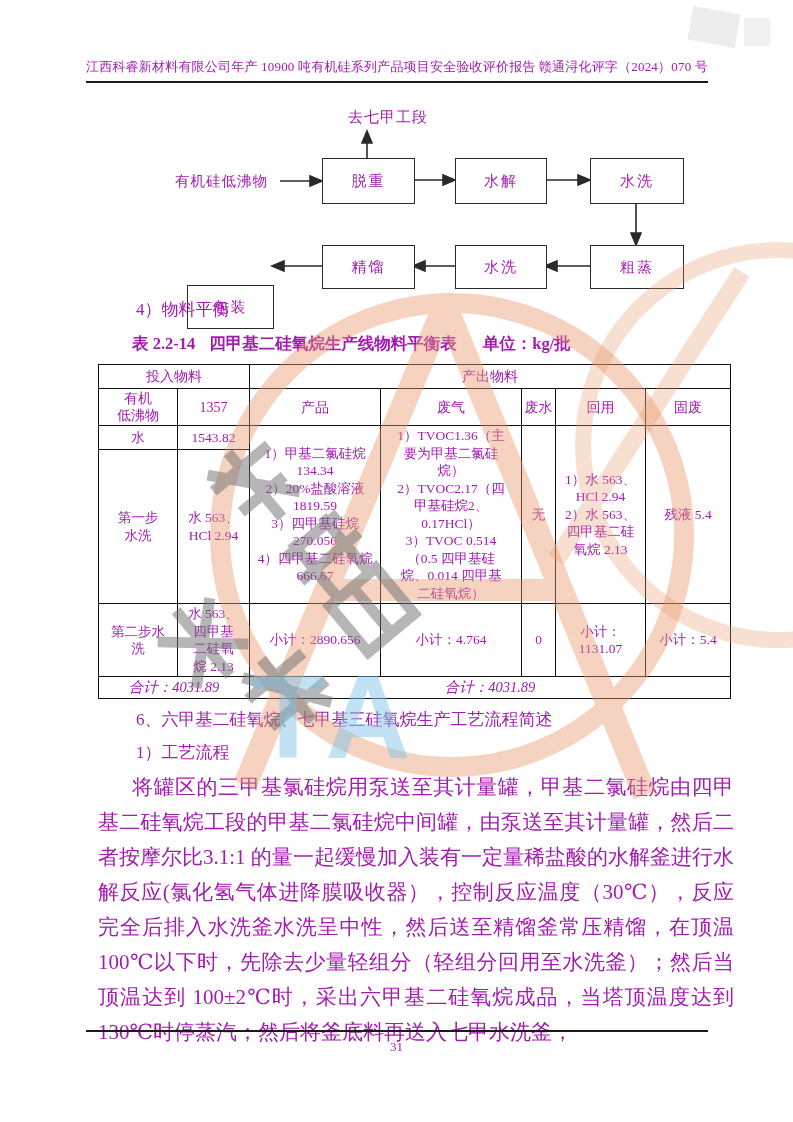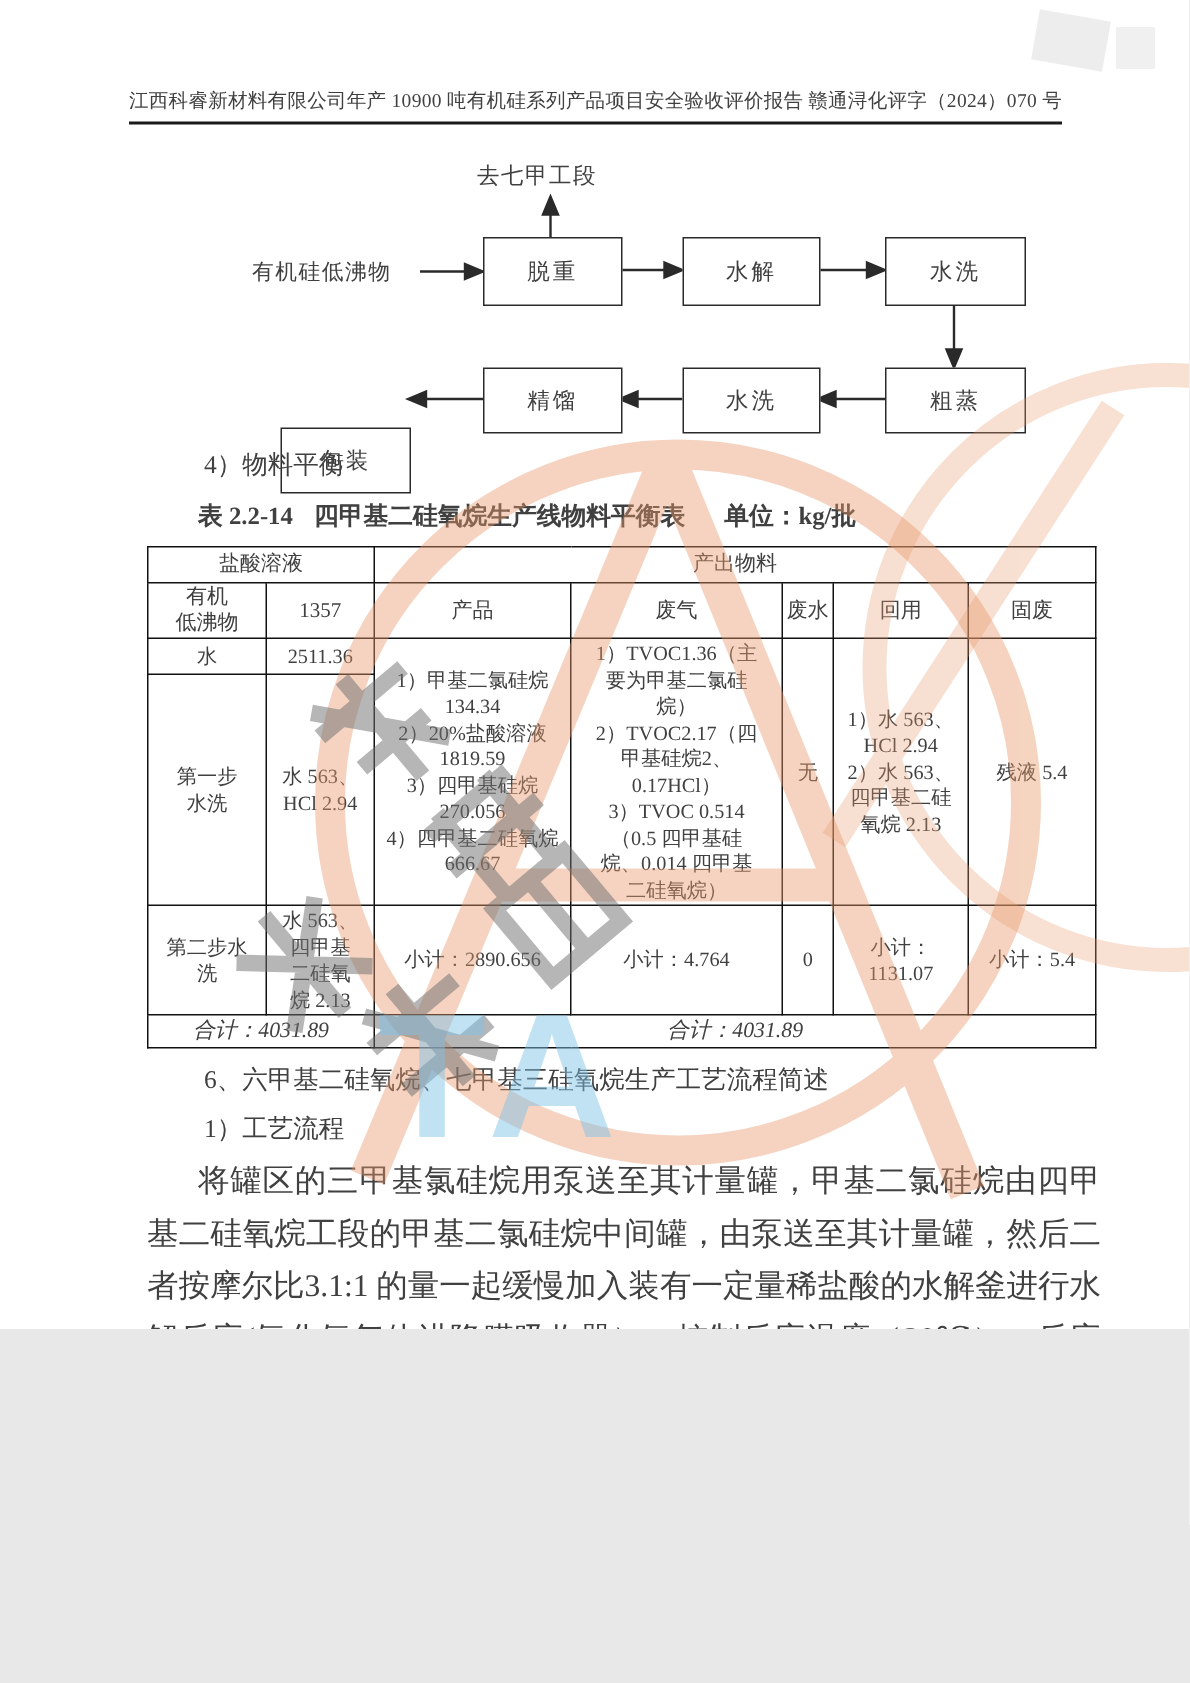--- a/index.html
+++ b/index.html
@@ -1,40 +1,40 @@
 <!DOCTYPE html>
 <html><head>
 <meta charset="utf-8">
 <style>
   html,body{margin:0;padding:0;background:#e8e8e8;}
   .page{
     position:relative;
-    width:793px;height:886px;
+    width:793px;height:1122px;
     margin:0 auto;
     background:#ffffff;
     font-family:"Liberation Serif","DejaVu Serif",serif;
-    color:#404040;
+    color:#a21caf;
     overflow:hidden;
   }
   
   .doc-header{
     position:absolute;left:86px;top:58px;width:622px;
     display:flex;justify-content:space-between;align-items:flex-end;
     font-size:13px;letter-spacing:0.2px;
     border-bottom:2px solid #1a1a1a;padding-bottom:5px;
   }
   
   .flowchart{position:absolute;left:140px;top:100px;width:572px;height:200px;}
   .flowchart svg{position:absolute;left:0;top:0;}
   .fbox{
     position:absolute;border:1.5px solid #2a2a2a;background:#fff;
     display:flex;align-items:center;justify-content:center;
     font-size:15px;letter-spacing:2px;
   }
-  .flabel{position:absolute;font-size:15px;letter-spacing:1px;}
+  .flabel{position:absolute;font-size:15px;letter-spacing:1px;text-align:right;}
   
   .sec-heading{position:absolute;left:98px;width:636px;font-size:17px;}
   .indent1{padding-left:38px;}
   
   .tbl-caption{
     position:absolute;left:98px;top:333px;width:636px;
     font-size:16.5px;font-weight:bold;padding-left:34px;
   }
   .tbl-caption .gap1{display:inline-block;width:14px;}
   .tbl-caption .gap2{display:inline-block;width:26px;}
@@ -123,36 +123,36 @@
       <col style="width:79px">
         <col style="width:72px">
         <col style="width:131px">
       <col style="width:141px">
         <col style="width:34px">
         <col style="width:90px">
         <col style="width:85px">
     </colgroup>
     <tbody>
         <tr style="height:24px">
-      <td colspan="2" class="h2">盐酸溶液</td>
+      <td colspan="2" class="h2">投入物料</td>
       <td colspan="5" class="h2">产出物料</td>
     </tr>
     <tr style="height:36px">
       <td class="h2">有机
 低沸物</td>
       <td class="h2">1357</td>
       <td class="h2">产品</td>
       <td class="h2">废气</td>
       <td class="h2">废水</td>
       <td class="h2">回用</td>
       <td class="h2">固废</td>
     </tr>
     <tr style="height:24px">
       <td>水</td>
-      <td>2511.36</td>
+      <td>1543.82</td>
       <td rowspan="2">1）甲基二氯硅烷
 134.34
 2）20%盐酸溶液
 1819.59
 3）四甲基硅烷
 270.056
 4）四甲基二硅氧烷
 666.67</td>
       <td rowspan="2">1）TVOC1.36（主
 要为甲基二氯硅

